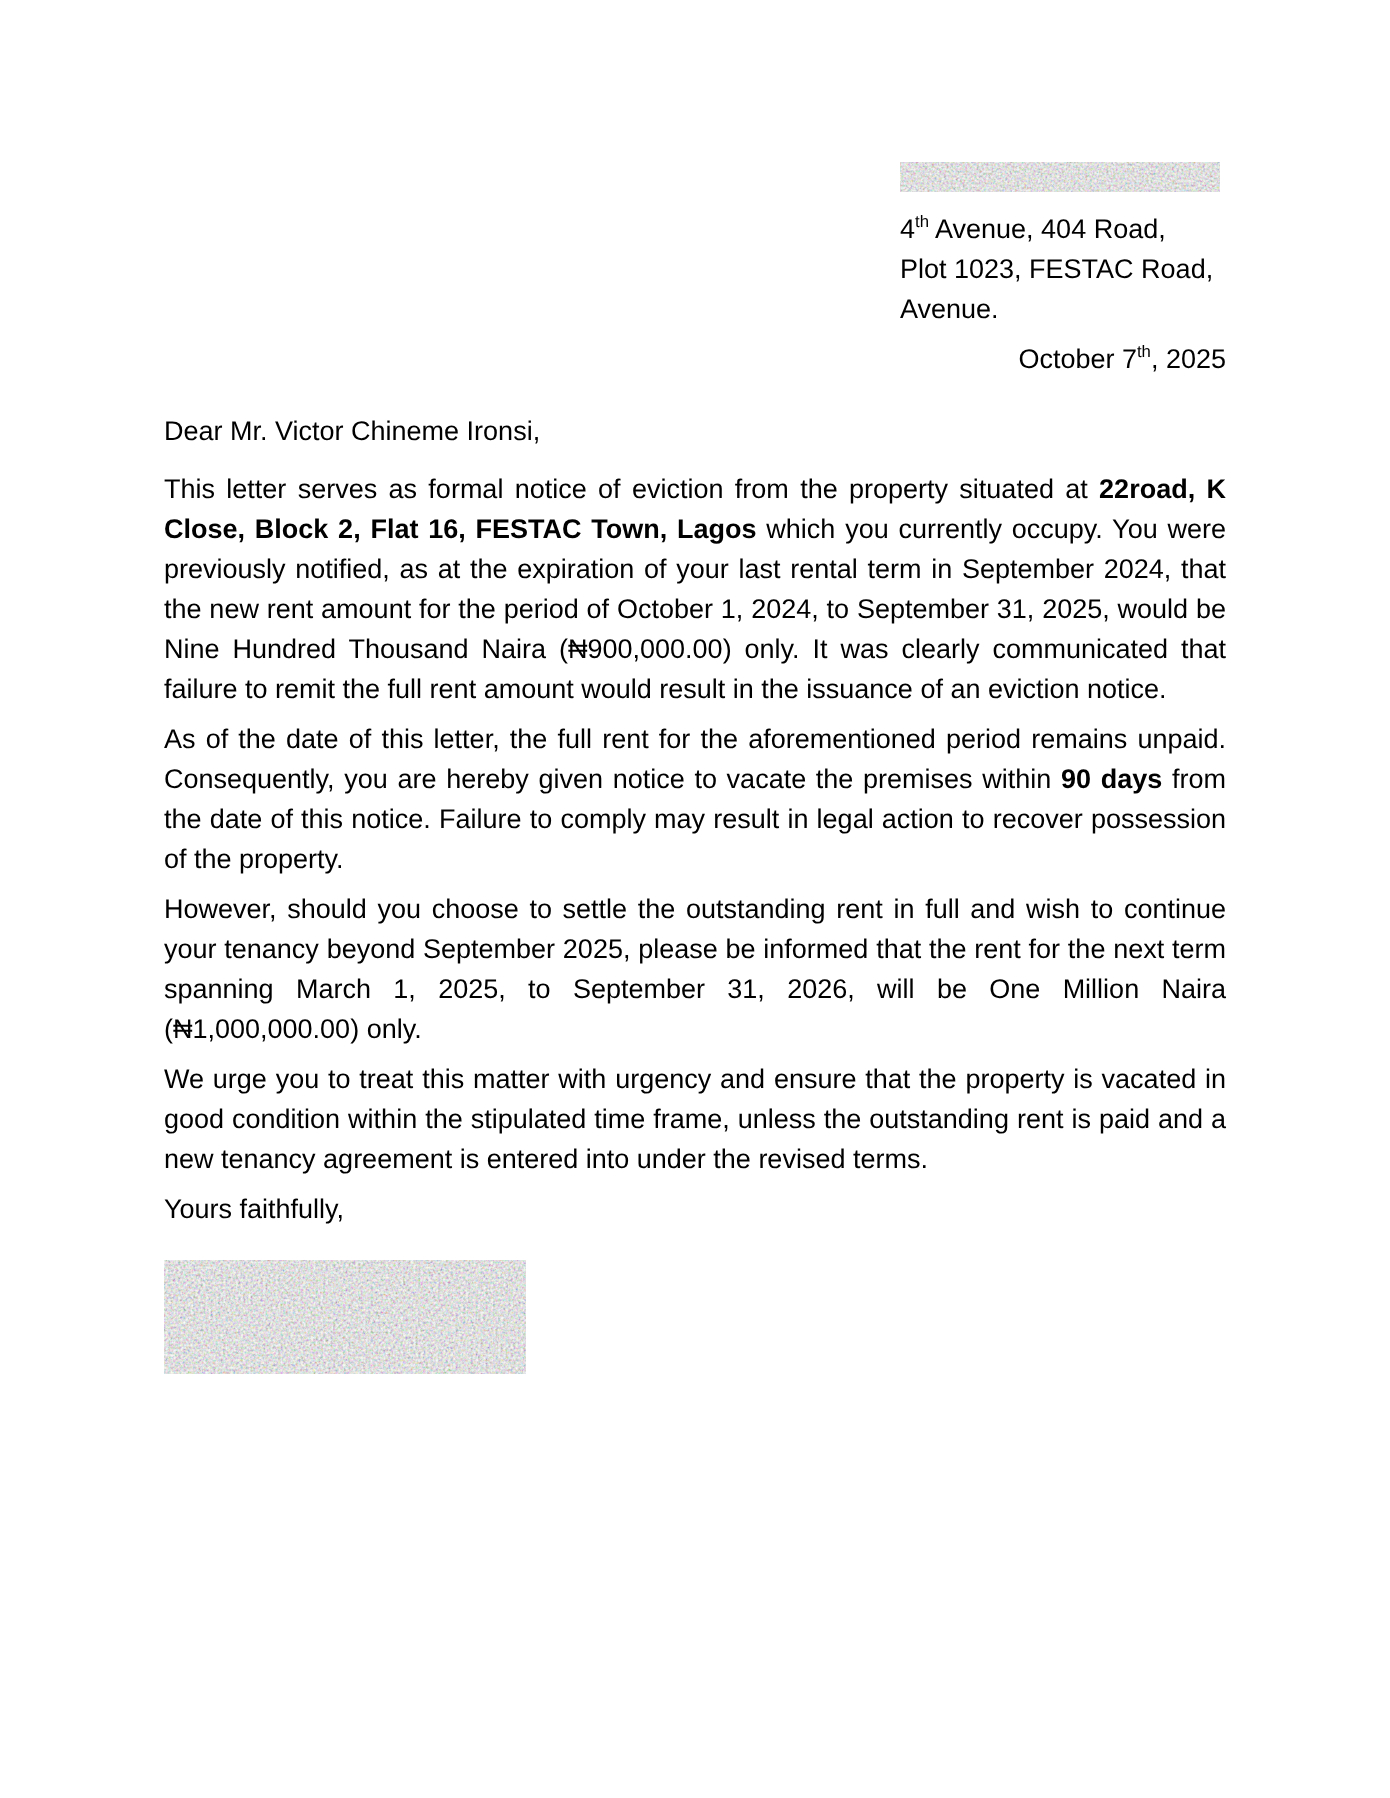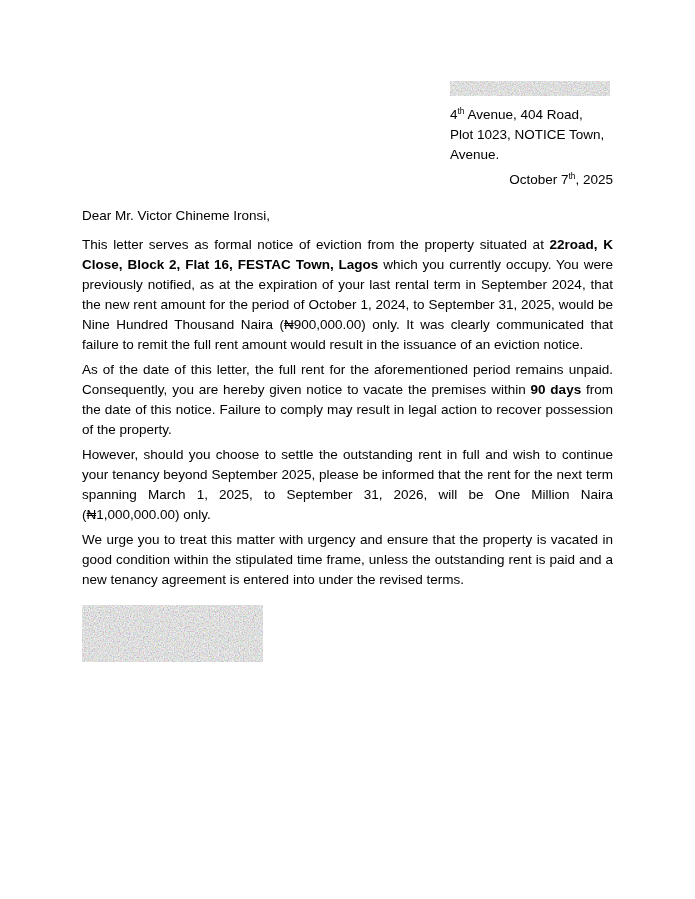--- a/index.html
+++ b/index.html
@@ -57,34 +57,35 @@
 
   <svg class="noise-top" width="160" height="15" aria-hidden="true">
     <filter id="nz1" x="0" y="0" width="100%" height="100%">
       <feTurbulence type="fractalNoise" baseFrequency="0.85" numOctaves="2" seed="3"></feTurbulence>
     </filter>
     <rect width="160" height="15" filter="url(#nz1)"></rect>
   </svg>
 
   <div class="address">
     <div><span>4</span><sup>th</sup><span> Avenue, 404 Road,</span></div>
-    <div><span>Plot 1023, NOTICE Town,</span></div>
+    <div><span>Plot 1023, FESTAC Road,</span></div>
     <div><span>Avenue.</span></div>
   </div>
 
   <div class="date-line"><span>October 7</span><sup>th</sup><span>, 2025</span></div>
 
   <div class="salutation">Dear Mr. Victor Chineme Ironsi,</div>
 
 
   <div class="para"><span>This letter serves as formal notice of eviction from the property situated at </span><span class="b">22road, K Close, Block 2, Flat 16, FESTAC Town, Lagos</span><span> which you currently occupy. You were previously notified, as at the expiration of your last rental term in September 2024, that the new rent amount for the period of October 1, 2024, to September 31, 2025, would be Nine Hundred Thousand Naira (₦900,000.00) only. It was clearly communicated that failure to remit the full rent amount would result in the issuance of an eviction notice.</span></div>
   <div class="para"><span>As of the date of this letter, the full rent for the aforementioned period remains unpaid. Consequently, you are hereby given notice to vacate the premises within </span><span class="b">90 days</span><span> from the date of this notice. Failure to comply may result in legal action to recover possession of the property.</span></div>
   <div class="para"><span>However, should you choose to settle the outstanding rent in full and wish to continue your tenancy beyond September 2025, please be informed that the rent for the next term spanning March 1, 2025, to September 31, 2026, will be One Million Naira (₦1,000,000.00) only.</span></div>
   <div class="para"><span>We urge you to treat this matter with urgency and ensure that the property is vacated in good condition within the stipulated time frame, unless the outstanding rent is paid and a new tenancy agreement is entered into under the revised terms.</span></div>
 
+  <div class="closing">Yours faithfully,</div>
 
   <svg class="noise-sig" width="181" height="57" aria-hidden="true">
     <filter id="nz2" x="0" y="0" width="100%" height="100%">
       <feTurbulence type="fractalNoise" baseFrequency="0.8" numOctaves="3" seed="11"></feTurbulence>
     </filter>
     <rect width="181" height="57" filter="url(#nz2)"></rect>
   </svg>
 
 </div>
 

